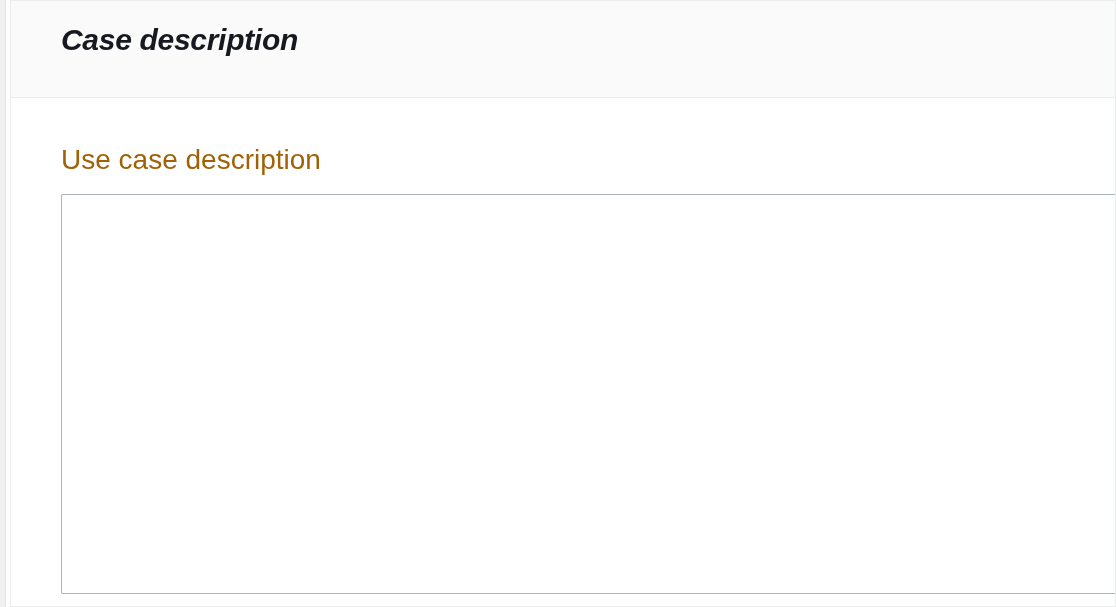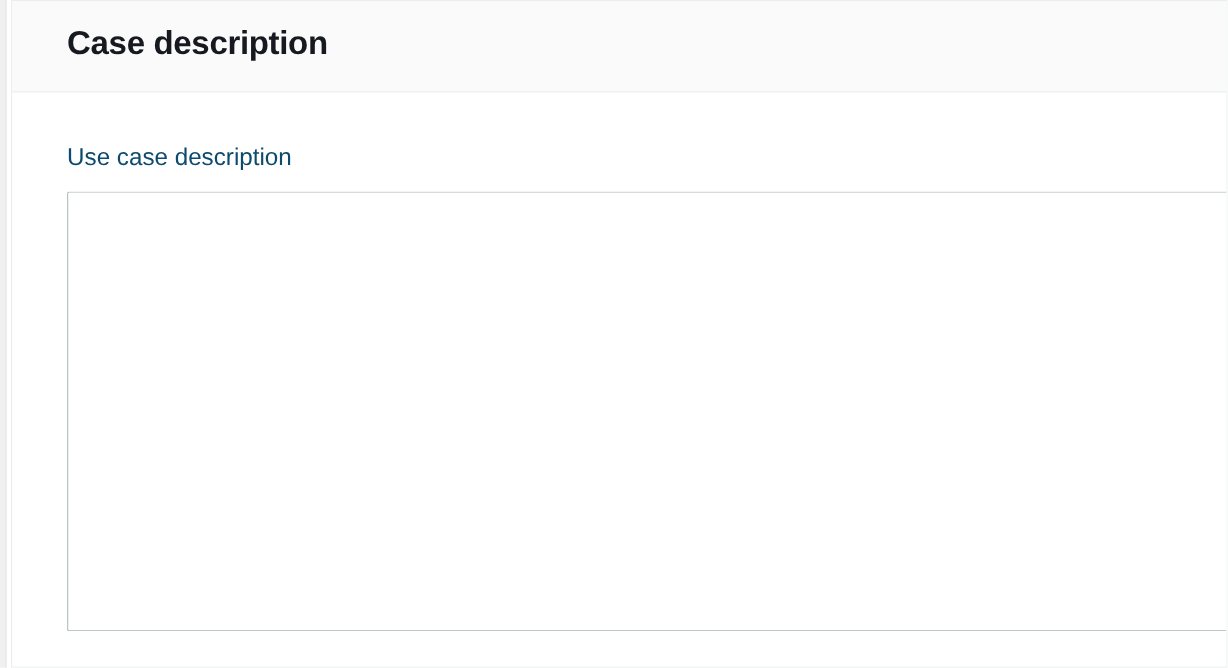--- a/index.html
+++ b/index.html
@@ -28,36 +28,37 @@
       border-right: 1px solid #e5e5e5;
     }
     .panel {
       border: 1px solid #eaeded;
       background: #ffffff;
       height: 100%;
       position: relative;
     }
     .panel-header {
       background: #fafafa;
-      padding: 22px 50px 26px 50px;
+      padding: 22px 50px 40px 50px;
       border-bottom: 1px solid #eaeded;
+      font-style: italic;
     }
     .panel-header h2 {
       font-size: 30px;
       font-weight: 700;
       color: #16191f;
       letter-spacing: -0.3px;
     }
     .panel-body {
       padding: 46px 0 0 50px;
     }
     .field-label {
-      font-size: 22px;
+      font-size: 28px;
       font-weight: 400;
-      color: #0c4a6e;
+      color: #a16207;
       margin-bottom: 18px;
       display: block;
     }
     .textarea-field {
       width: 100%;
       height: 400px;
       border: 1px solid #aab7b8;
       border-right: none;
       border-radius: 2px 0 0 2px;
       background: #ffffff;

